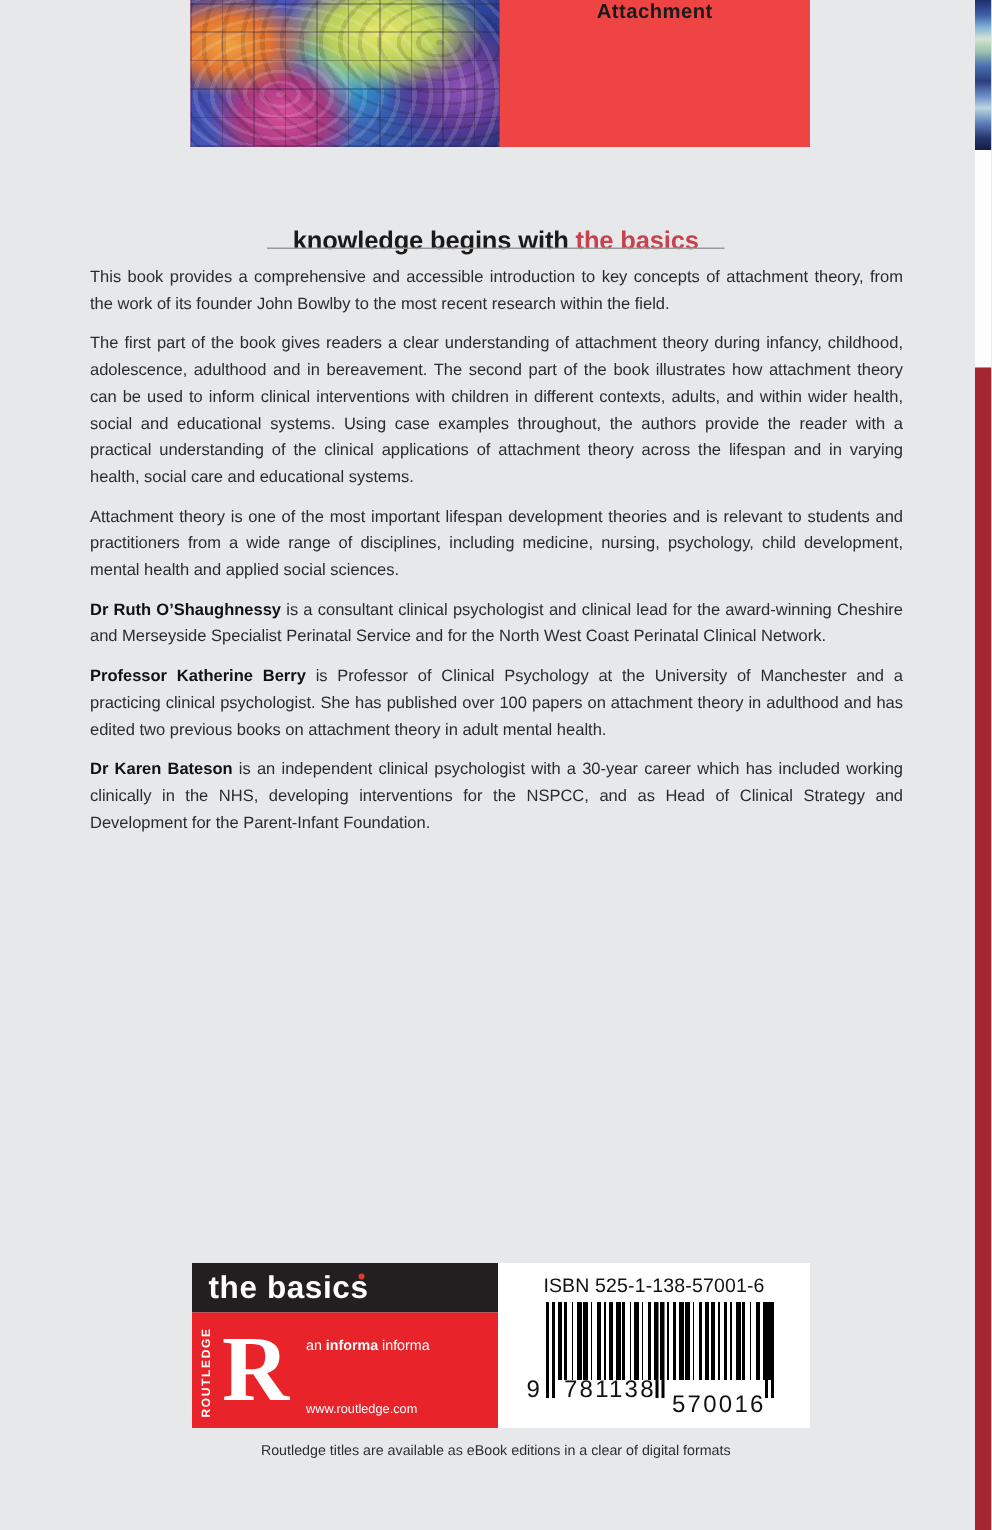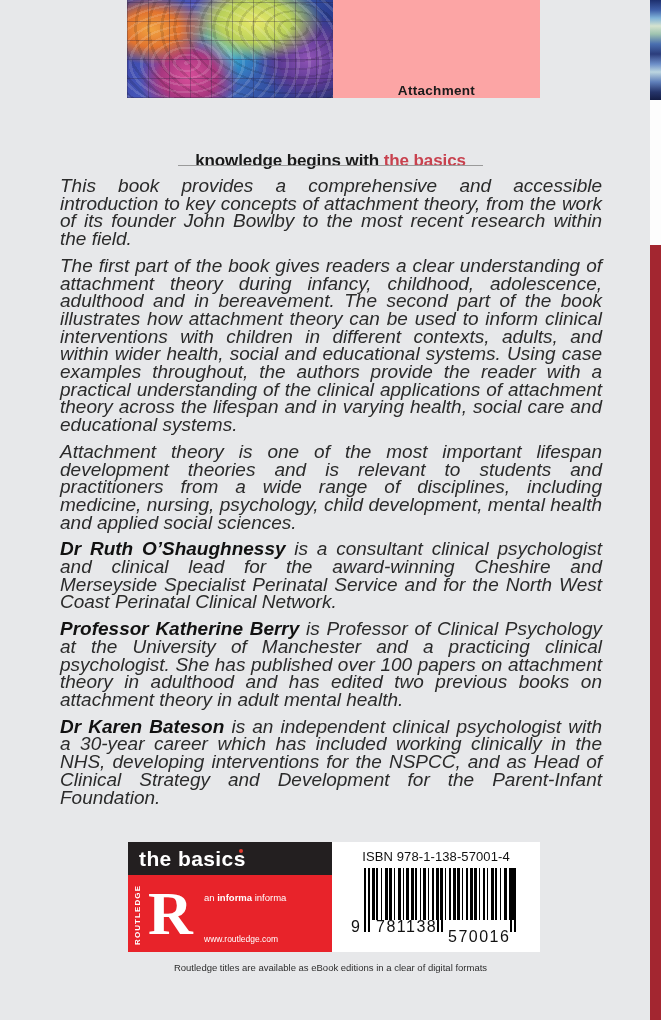--- a/index.html
+++ b/index.html
@@ -37,22 +37,22 @@
     background: #a32630;
   }
   .edge-gutter {
     position: absolute; top: 0; right: 11px; width: 4px; height: 1020px;
     background: #e7e8ea;
   }
 
   
   .top-card {
     position: absolute; left: 127px; top: 0; width: 413px; height: 98px;
-    background: #fca5a5;
-    display: flex; align-items: flex-end;
+    background: #ef4444;
+    display: flex; align-items: flex-start;
   }
   .cover-art {
     width: 206px; height: 98px; flex: none;
     position: relative; overflow: hidden;
     background:
       radial-gradient(ellipse 80px 50px at 12% 30%, #f0a341 0%, #e2742f 35%, rgba(226,116,47,0) 70%),
       radial-gradient(ellipse 70px 60px at 30% 78%, #d94f9a 0%, #a8377f 40%, rgba(168,55,127,0) 72%),
       radial-gradient(ellipse 95px 55px at 62% 22%, #e8e96a 0%, #b9d05a 38%, rgba(185,208,90,0) 72%),
       radial-gradient(ellipse 70px 60px at 88% 60%, #8f53b5 0%, #5c3a94 42%, rgba(92,58,148,0) 75%),
       radial-gradient(ellipse 60px 45px at 45% 55%, #5fd0d8 0%, #2f86c4 45%, rgba(47,134,196,0) 78%),
@@ -95,25 +95,24 @@
     position: absolute; left: 178px; top: 165px; width: 305px; height: 1px;
     background: #9a9a9a;
   }
 
   
   .body-copy {
     position: absolute; left: 60px; top: 177px; width: 542px;
     color: #2b2b2b;
   }
   .para {
-    font-size: 19px; line-height: 17.7px;
+    font-size: 11px; line-height: 17.7px;
     text-align: justify; text-justify: inter-word;
     margin-bottom: 9px;
     color: #2b2b2b;
-    font-style: italic;
   }
   .para:last-child { margin-bottom: 0; }
   .para b { font-weight: bold; color: #111; }
 
   
   .pub-card {
     position: absolute; left: 128px; top: 842px; width: 412px; height: 110px;
     background: #ffffff;
     display: flex;
   }
@@ -267,21 +266,21 @@
       </div>
       <div class="brand-bottom">
         <span class="routledge-vert">ROUTLEDGE</span>
         <span class="routledge-r">R</span>
         <span class="informa"><span>an </span><b>informa</b><span> informa</span></span>
         <span class="weburl">www.routledge.com</span>
       </div>
     </div>
 
     <div class="isbn-block">
-      <div class="isbn-text">ISBN 978-1-138-57001-4</div>
+      <div class="isbn-text">ISBN 525-1-138-57001-6</div>
       <div class="barcode-wrap">
         <div class="barcode"></div>
         <div class="guard g1"></div>
         <div class="guard g2"></div>
         <div class="guard g3"></div>
         <div class="guard g4"></div>
         <div class="guard g5"></div>
         <div class="guard g6"></div>
         <div class="bc-digits">
           <span class="bc-lead">9</span>

